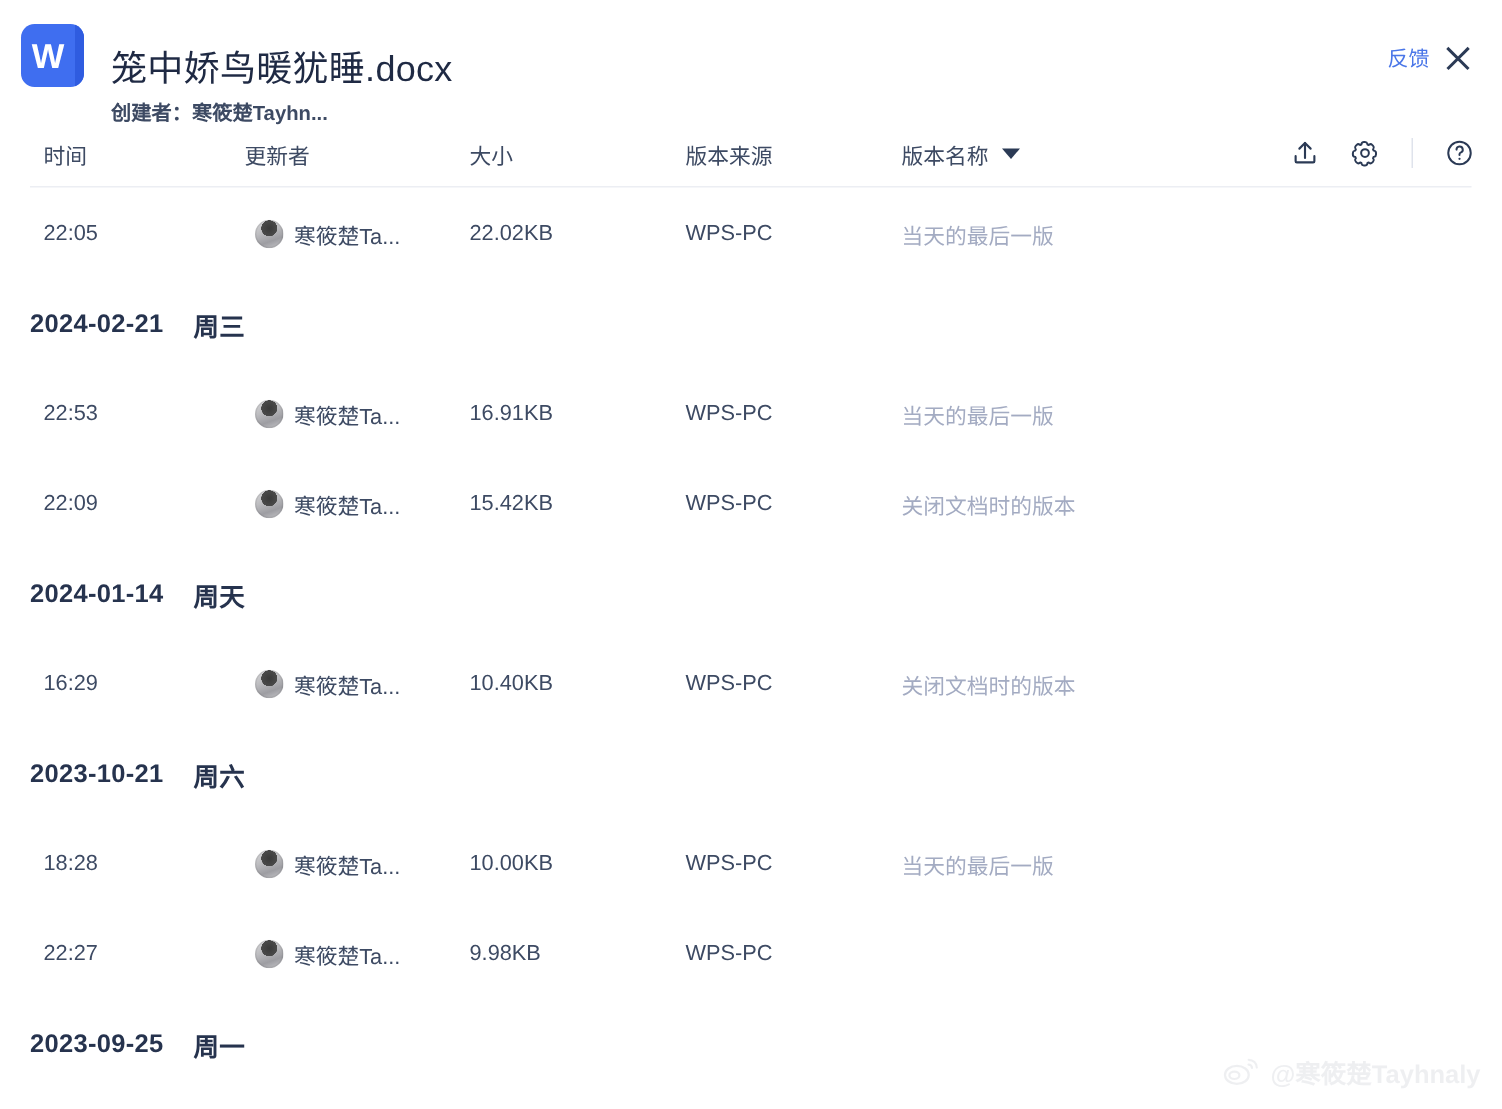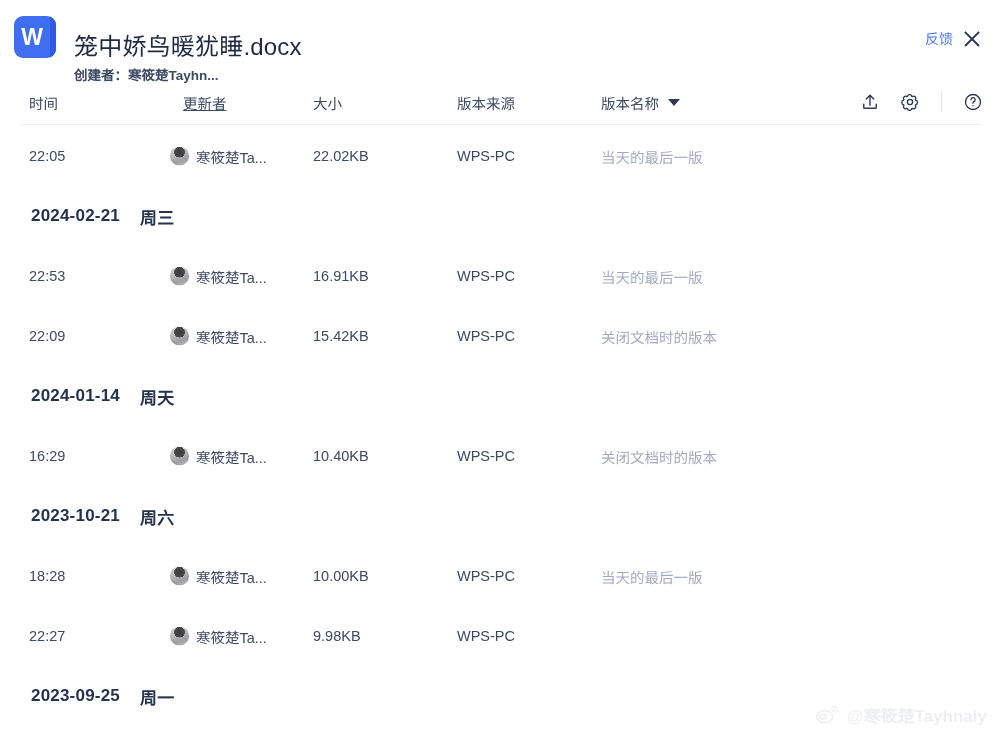--- a/index.html
+++ b/index.html
@@ -111,21 +111,21 @@
     height: 48px;
   }
   .col-label {
     position: absolute;
     top: 14px;
     font-size: 14.5px;
     color: #3d4a63;
     white-space: nowrap;
   }
   .col-time     { left: 29px; }
-  .col-updater  { left: 183px; text-decoration: underline; }
+  .col-updater  { left: 163px; }
   .col-size     { left: 313px; }
   .col-source   { left: 457px; }
   .col-vername  { left: 601px; display: flex; align-items: center; gap: 9px; cursor: pointer; justify-content: center; }
   .caret {
     width: 0; height: 0;
     border-left: 6px solid transparent;
     border-right: 6px solid transparent;
     border-top: 7px solid #2b3a55;
     display: inline-block;
   }
@@ -157,21 +157,21 @@
   }
 
   
   .list {
     position: relative;
   }
   .group-header {
     height: 60px;
     display: flex;
     align-items: center;
-    padding-left: 31px;
+    padding-left: 20px;
     font-size: 17px;
     font-weight: 700;
     color: #26334e;
     letter-spacing: 0.2px;
     text-align: right;
   }
   .group-header .weekday { margin-left: 20px; }
 
   .row {
     position: relative;

